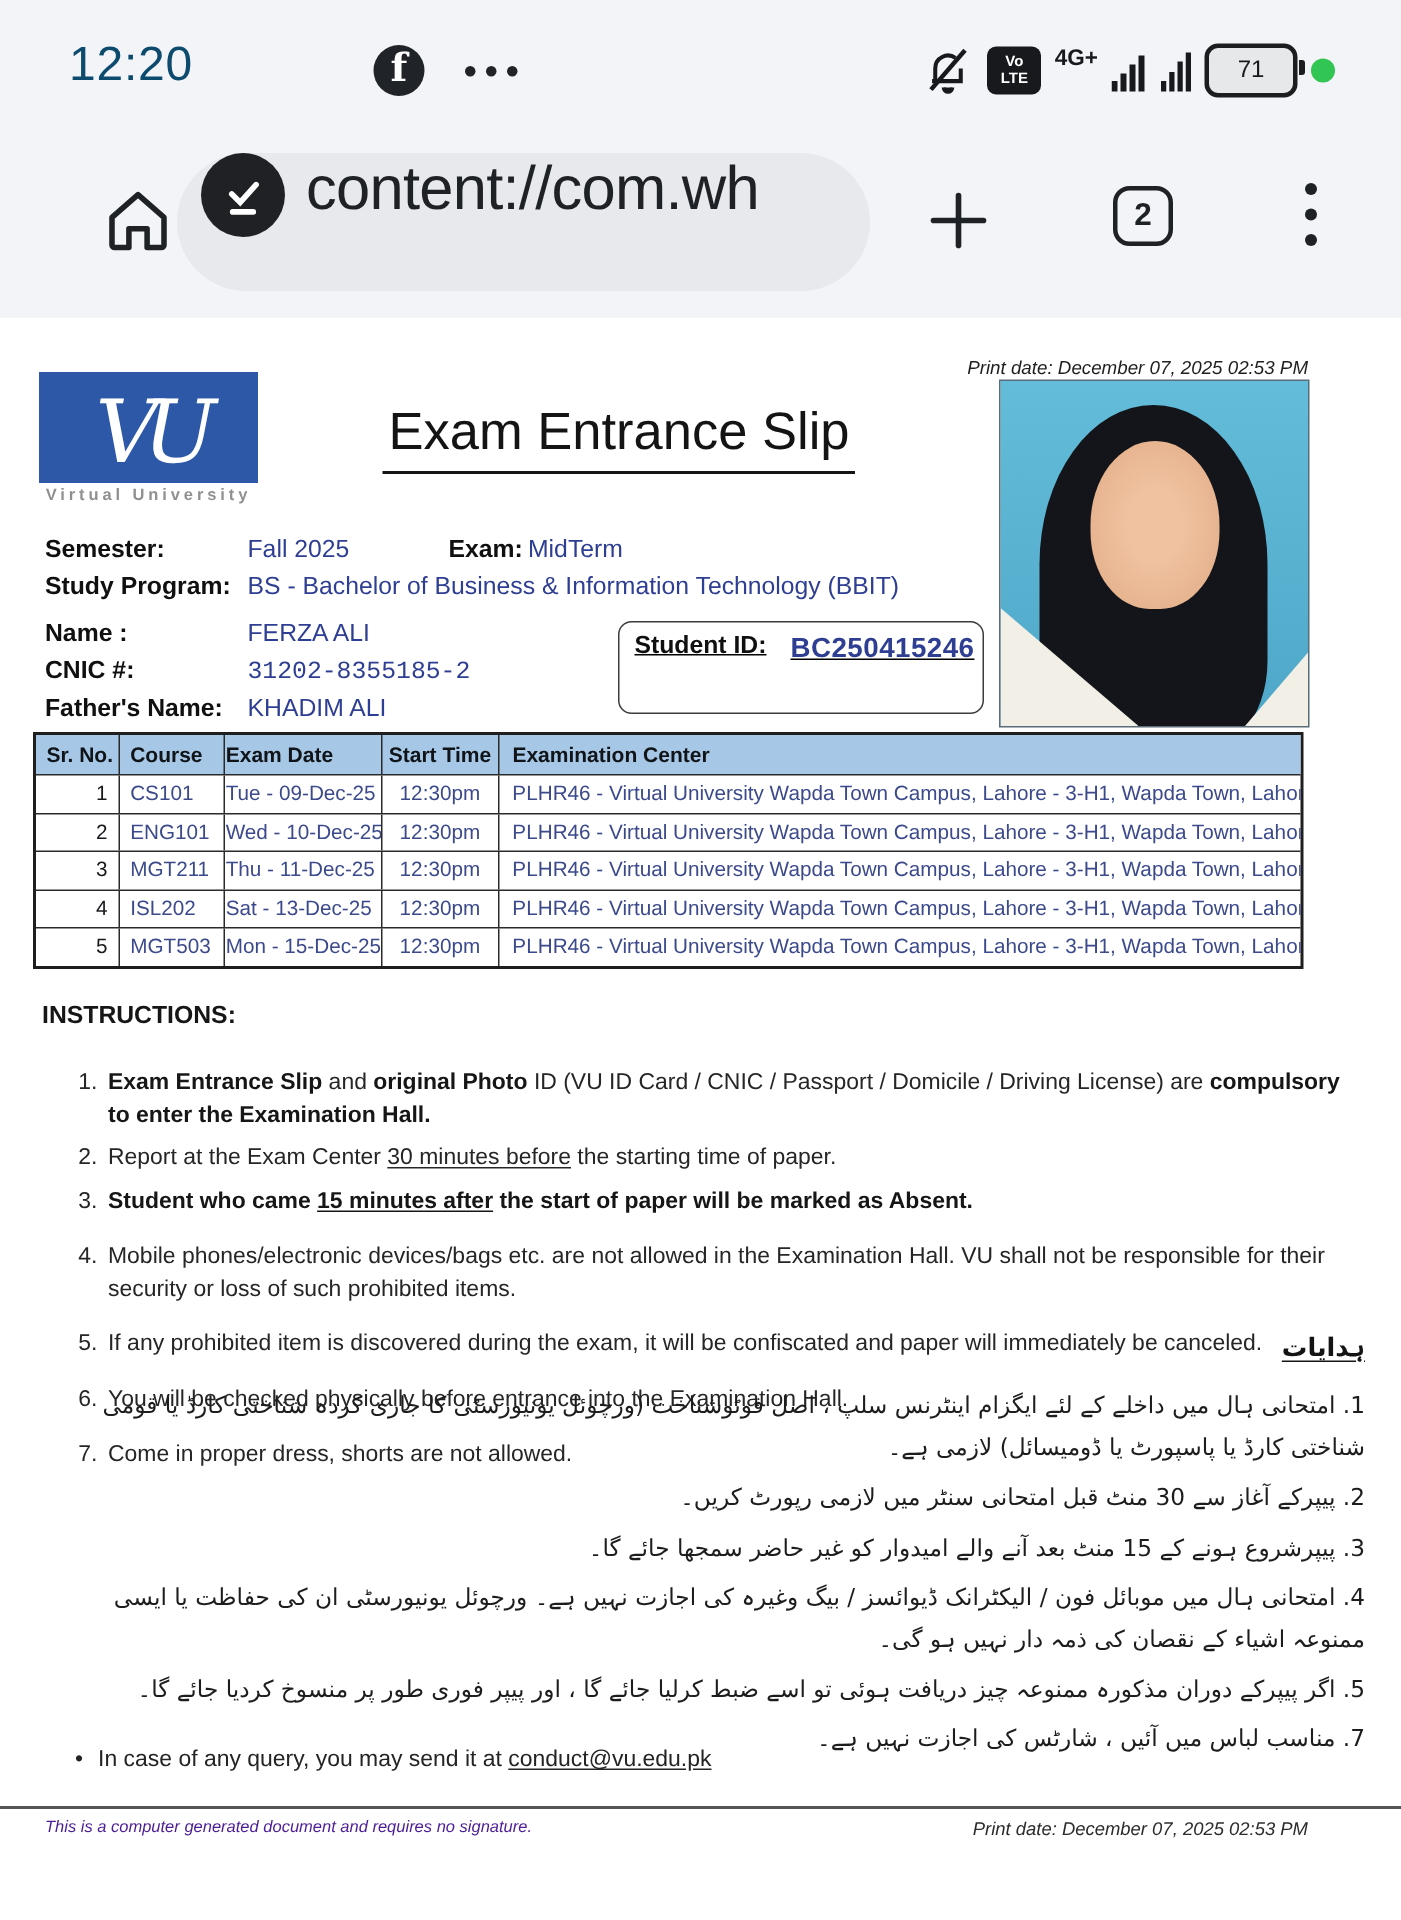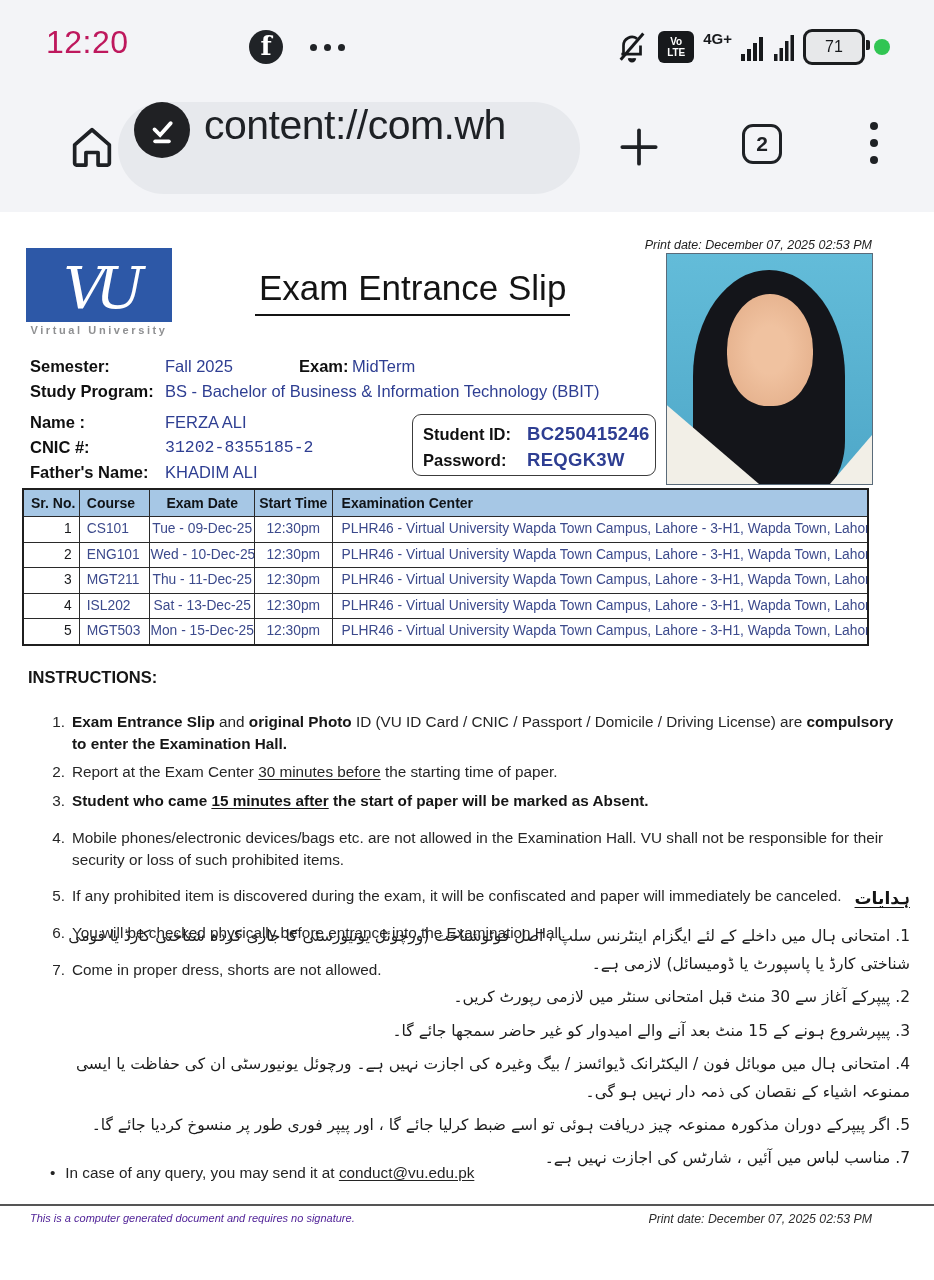--- a/index.html
+++ b/index.html
@@ -4,21 +4,21 @@
 <style>
   html,body{margin:0;padding:0;}
   body{
     width:934px;height:1280px;position:relative;overflow:hidden;
     background:#ffffff;font-family:"Liberation Sans",sans-serif;
     -webkit-font-smoothing:antialiased;
   }
   
   .chrome{position:absolute;left:0;top:0;width:934px;height:212px;background:#f3f4f7;
           box-shadow:0 1px 4px rgba(0,0,0,.18);}
-  .time{position:absolute;left:46px;top:24px;font-size:32px;font-weight:500;color:#be185d;letter-spacing:.5px;}
+  .time{position:absolute;left:46px;top:24px;font-size:32px;font-weight:500;color:#0c4a6e;letter-spacing:.5px;}
   .fb-badge{position:absolute;left:249px;top:30px;width:34px;height:34px;border-radius:50%;
             background:#202327;color:#fff;font-size:26px;font-weight:700;text-align:center;line-height:33px;
             font-family:"DejaVu Serif",serif;}
   .more-dots{position:absolute;left:310px;top:44px;display:flex;gap:7px;}
   .more-dots i{width:7px;height:7px;border-radius:50%;background:#202327;display:block;}
   .sb-right{position:absolute;right:44px;top:26px;display:flex;align-items:center;gap:9px;height:42px;}
   .volte{width:36px;height:32px;background:#17191c;border-radius:6px;color:#fff;text-align:center;
          font-size:10px;font-weight:700;line-height:11px;padding-top:5px;box-sizing:border-box;letter-spacing:0;}
   .netlabel{font-size:15px;font-weight:700;color:#17191c;line-height:14px;position:relative;top:-8px;}
   .battery{width:56px;height:30px;border:3px solid #1b1d1f;border-radius:9px;position:relative;
@@ -54,36 +54,36 @@
   .face{position:absolute;left:60px;top:40px;width:86px;height:112px;background:radial-gradient(#f0c2a0 30%,#e2ac87 95%);
         border-radius:50% 50% 46% 46%;}
   .shirt-l{position:absolute;left:0;bottom:0;width:92px;height:96px;background:#f2efe7;
            clip-path:polygon(0 18%,100% 100%,0 100%);}
   .shirt-r{position:absolute;right:0;bottom:0;width:60px;height:70px;background:#f2efe7;
            clip-path:polygon(100% 30%,100% 100%,30% 100%);}
   .info-label{position:absolute;font-size:16.5px;font-weight:700;color:#101010;white-space:nowrap;}
   .info-value{position:absolute;font-size:16.5px;color:#2e3e92;white-space:nowrap;}
   .cred-box{position:absolute;left:412px;top:202px;width:244px;height:62px;border:1.6px solid #3c3c3c;border-radius:9px;
             padding:6px 0 0 10px;box-sizing:border-box;}
-  .cred-row{height:26px;display:flex;align-items:center;}
+  .cred-row{height:26px;display:flex;text-decoration:underline;}
   .cred-label{font-size:16.5px;font-weight:700;color:#101010;width:104px;flex:none;}
   .cred-value{font-size:18.5px;font-weight:700;color:#2e3e92;letter-spacing:.3px;}
   
   .sched{position:absolute;left:22px;top:276px;width:847px;border:2px solid #1f1f1f;box-sizing:border-box;}
   .tr{display:flex;border-top:1.4px solid #2a2a2a;}
   .tr.head{border-top:none;background:#a6c7e5;}
   .cell{box-sizing:border-box;border-right:1.4px solid #2a2a2a;overflow:hidden;white-space:nowrap;}
   .cell:last-child{border-right:none;}
   .head .cell{height:26px;line-height:26px;font-size:14px;font-weight:700;color:#101418;}
   .tr:not(.head) .cell{height:24.6px;line-height:24.6px;font-size:13.8px;color:#3c4a8c;}
   .c0{width:56px;text-align:right;padding-right:7px;}
   .head .c0{text-align:right;padding-left:7px;}
   .tr:not(.head) .c0{color:#17181b;}
   .c1{width:71px;padding-left:7px;}
-  .c2{width:105px;text-align:center;}
+  .c2{width:105px;}
   .c3{width:78px;text-align:center;}
   .c4{width:537px;padding-left:9px;}
   
   .ins{position:absolute;left:28px;top:456px;width:884px;}
   .ins-head{font-size:16.5px;font-weight:700;color:#161616;}
   .ins-list{margin-top:24px;}
   .ins-item{display:flex;font-size:15.3px;color:#262626;line-height:1.42;margin-bottom:7px;}
   .ins-item.sp{margin-top:15px;}
   .ins-num{width:44px;text-align:right;padding-right:7px;flex:none;box-sizing:border-box;}
   .ins-txt{width:828px;}
@@ -217,24 +217,20 @@
   <div class="info-value" style="left:165px;top:226px;font-family:Liberation Mono, monospace;">31202-8355185-2</div>
 
   <div class="info-label" style="left:30px;top:251px;">Father's Name:</div>
   <div class="info-value" style="left:165px;top:251px;">KHADIM ALI</div>
 
   <div class="cred-box">
     <div class="cred-row">
       <span class="cred-label">Student ID:</span>
       <span class="cred-value">BC250415246</span>
     </div>
-    <div class="cred-row">
-      <span class="cred-label">Password:</span>
-      <span class="cred-value">REQGK3W</span>
-    </div>
   </div>
 
   <div class="sched">
     <div class="tr head">
         <div class="cell c0">Sr. No.</div>
         <div class="cell c1">Course</div>
         <div class="cell c2">Exam Date</div>
         <div class="cell c3">Start Time</div>
         <div class="cell c4">Examination Center</div>
       </div>

